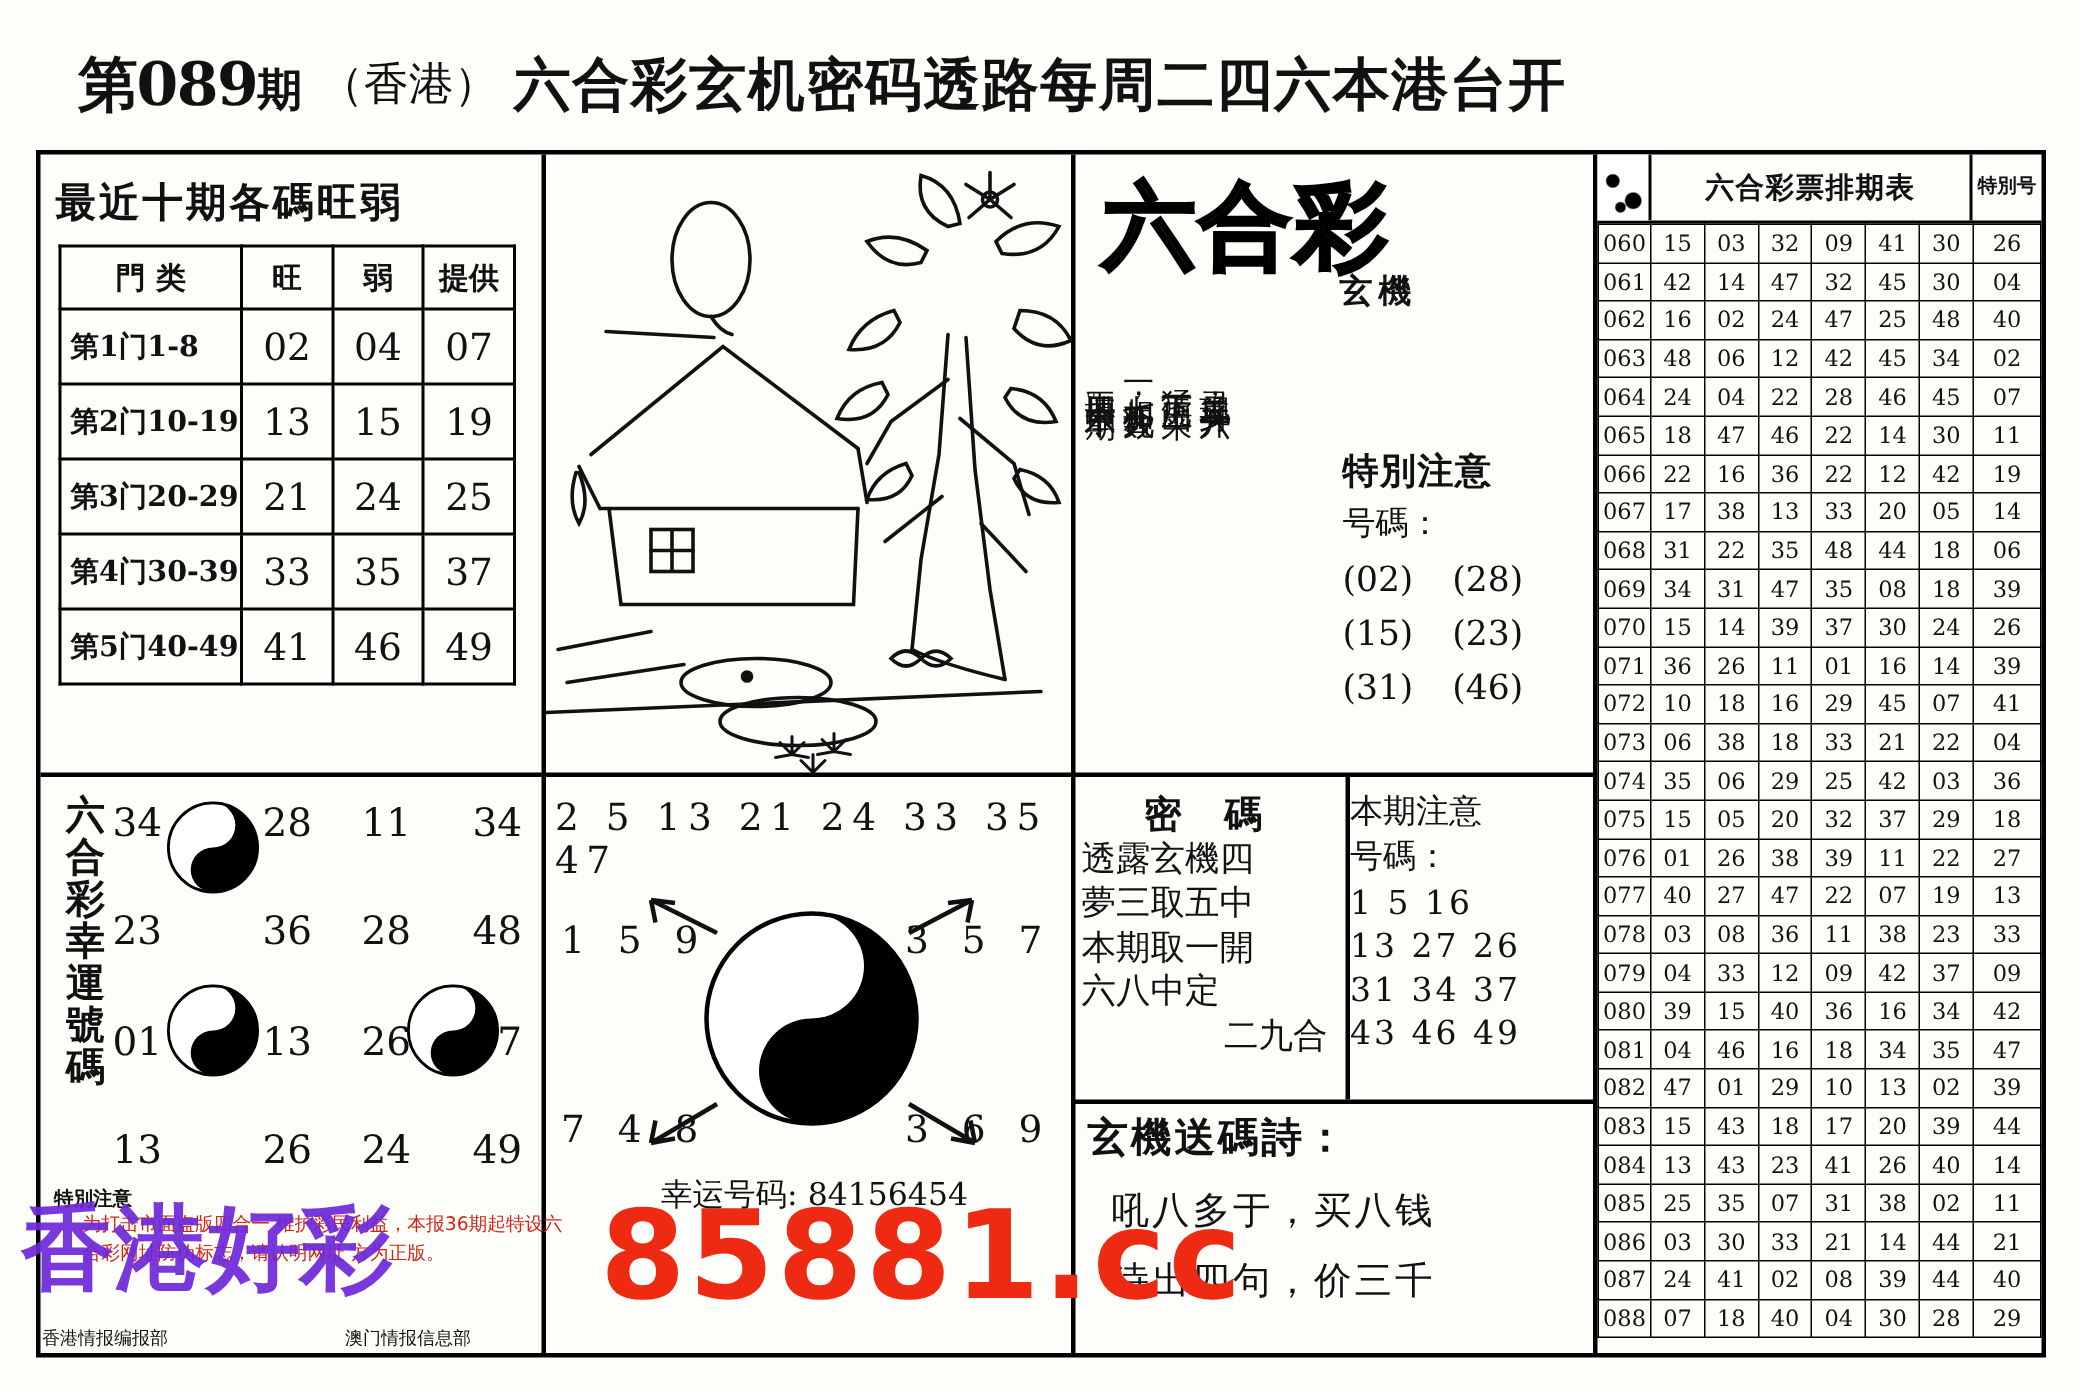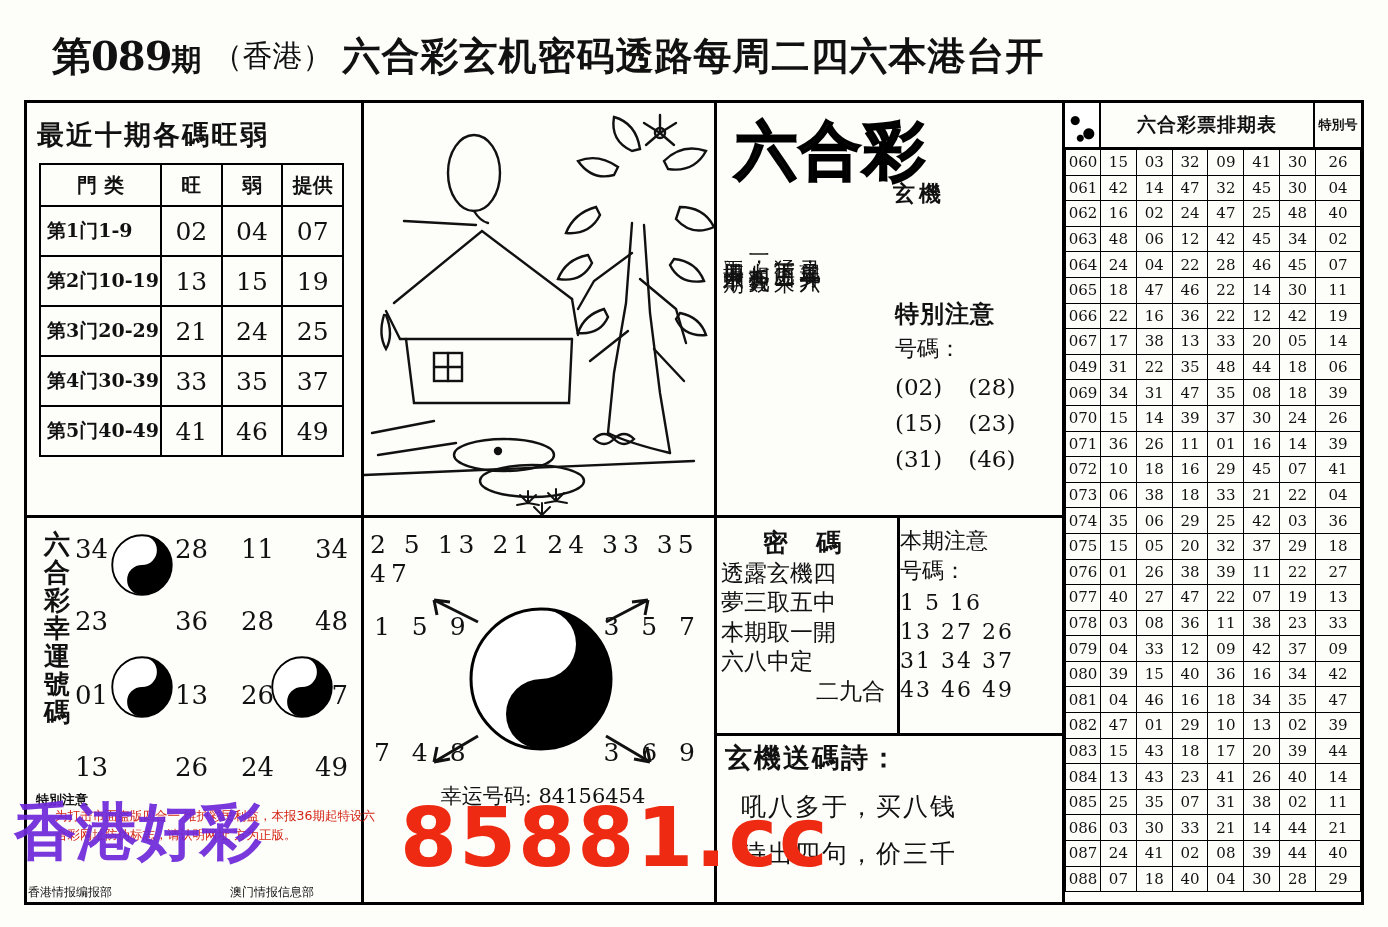--- a/index.html
+++ b/index.html
@@ -179,21 +179,21 @@
       <thead>
         <tr>
           <th class="colw1">門 类</th>
           <th class="colw2">旺</th>
           <th class="colw2">弱</th>
           <th class="colw2">提供</th>
         </tr>
       </thead>
       <tbody>
         <tr>
-          <td class="lbl">第1门1-9</td>
+          <td class="lbl">第1门1-8</td>
           <td class="num">02</td>
           <td class="num">04</td>
           <td class="num">07</td>
         </tr>
         <tr>
           <td class="lbl">第2门10-19</td>
           <td class="num">13</td>
           <td class="num">15</td>
           <td class="num">19</td>
         </tr>
@@ -513,21 +513,21 @@
             <td class="idc">067</td>
             <td>17</td>
             <td>38</td>
             <td>13</td>
             <td>33</td>
             <td>20</td>
             <td>05</td>
             <td class="spc">14</td>
           </tr>
           <tr>
-            <td class="idc">049</td>
+            <td class="idc">068</td>
             <td>31</td>
             <td>22</td>
             <td>35</td>
             <td>48</td>
             <td>44</td>
             <td>18</td>
             <td class="spc">06</td>
           </tr>
           <tr>
             <td class="idc">069</td>

